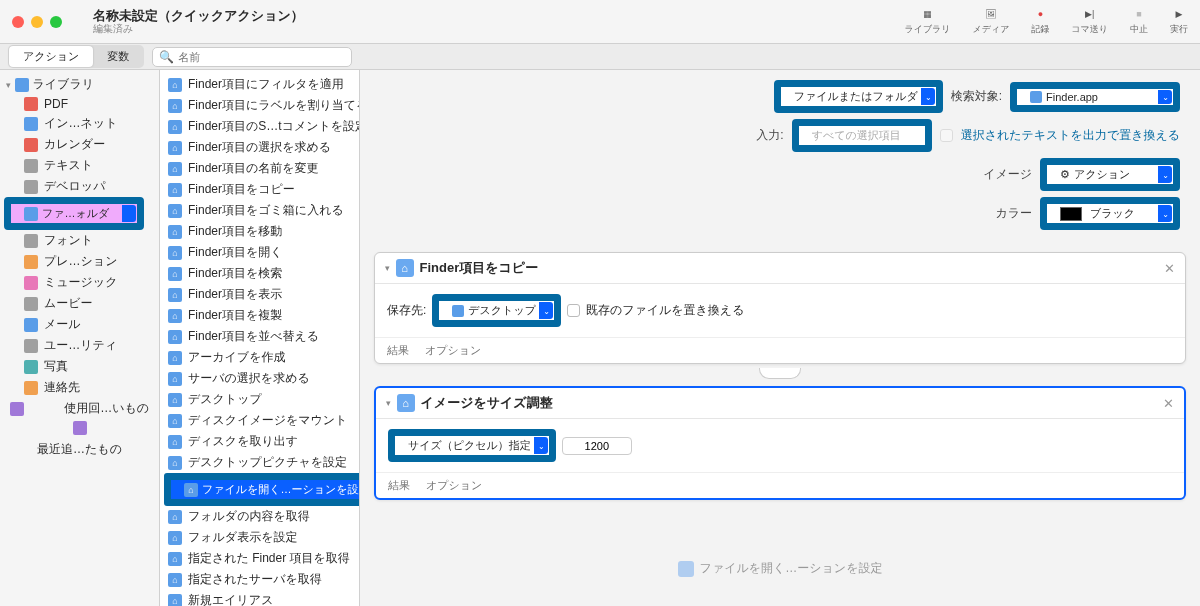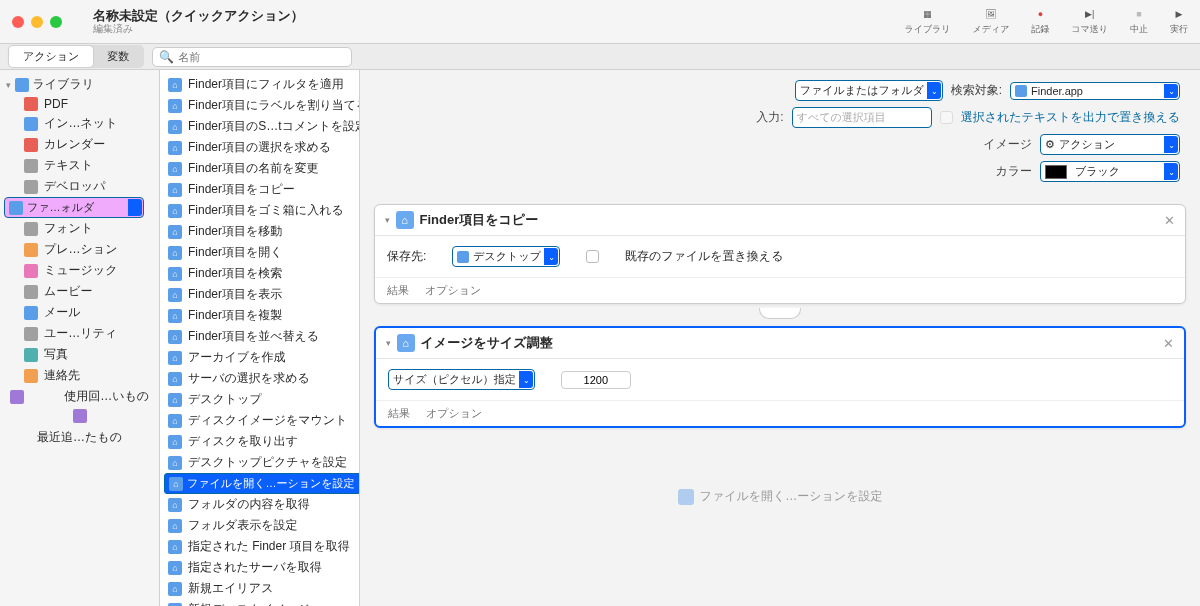--- a/index.html
+++ b/index.html
@@ -32,35 +32,35 @@
 
 .actionlist { width: 200px; background: #fff; border-right: 1px solid #d0d0d0; overflow-y: auto; padding: 4px 0; }
 .al-item { padding: 2px 8px; display: flex; align-items: center; gap: 6px; font-size: 12px; cursor: pointer; white-space: nowrap; overflow: hidden; }
 .al-item.sel { background: #0a60ff; color: #fff; border-radius: 3px; margin: 0 4px; }
 .al-ic { width: 14px; height: 14px; flex-shrink: 0; background: #5a9de8; border-radius: 2px; display: inline-flex; align-items: center; justify-content: center; font-size: 9px; color: #fff; }
 
 .canvas { flex: 1; background: #f3f3f3; overflow-y: auto; padding: 0 0 20px 0; }
 .cfg { padding: 10px 20px 6px 20px; }
 .cfg-row { display: flex; align-items: center; gap: 8px; margin-bottom: 6px; font-size: 12px; justify-content: flex-end; }
 .cfg-lbl { text-align: right; color: #444; }
-.sel { background: #fff; border: 1px solid #0369a1; border-radius: 4px; padding: 2px 18px 2px 4px; font-size: 11px; position: relative; min-width: 140px; display: inline-flex; align-items: center; gap: 4px; }
+.sel { background: #fff; border: 7px solid #0369a1; border-radius: 4px; padding: 2px 18px 2px 13px; font-size: 11px; position: relative; min-width: 140px; display: inline-flex; align-items: center; gap: 4px; }
 .sel::after { content: ""; position: absolute; right: 1px; top: 1px; bottom: 1px; width: 14px; background: #0a60ff; border-radius: 0 3px 3px 0; }
 .sel.arrow::after { background: #fff; }
 .sel .caret { position: absolute; right: 4px; top: 50%; transform: translateY(-50%); color: #fff; font-size: 8px; z-index: 1; }
 .sel.dis { color: #aaa; }
 .cb { width: 13px; height: 13px; border: 1px solid #bbb; border-radius: 3px; background: #fff; display: inline-block; vertical-align: middle; }
 
 .step { margin: 10px 14px; background: #fff; border: 1px solid #ccc; border-radius: 6px; box-shadow: 0 1px 3px rgba(0,0,0,0.08); }
 .step.active { border: 2px solid #0a60ff; }
 .step-h { display: flex; align-items: center; padding: 6px 10px; gap: 6px; border-bottom: 1px solid #e5e5e5; }
 .step-h .collapse { font-size: 9px; color: #888; cursor: pointer; }
 .step-h .sic { width: 18px; height: 18px; border-radius: 3px; background: #6aa9f0; display: inline-flex; align-items: center; justify-content: center; font-size: 11px; color: #fff; }
 .step-h .stitle { font-weight: 600; font-size: 13px; flex: 1; }
 .step-h .x { color: #999; cursor: pointer; font-size: 13px; }
-.step-b { padding: 10px 12px; display: flex; align-items: center; gap: 26px; font-size: 12px; }
+.step-b { padding: 10px 12px; display: flex; align-items: center; gap: 6px; font-size: 12px; }
 .step-f { padding: 5px 12px; border-top: 1px solid #eee; font-size: 11px; color: #777; display: flex; gap: 16px; }
 .txtin { border: 1px solid #ccc; border-radius: 4px; padding: 2px 8px; text-align: center; width: 70px; font-size: 11px; }
 
 .connector { height: 14px; display: flex; justify-content: center; margin: -6px 0; }
 .connector::before { content: ""; width: 40px; height: 10px; background: #fff; border: 1px solid #ccc; border-top: none; border-radius: 0 0 10px 10px; }
 
 .ghost { margin: 60px auto 0 auto; text-align: center; color: #999; font-size: 12px; display: flex; align-items: center; justify-content: center; gap: 6px; }
 .ghost .gic { width: 16px; height: 16px; background: #b0cdf0; border-radius: 3px; }
 
 

